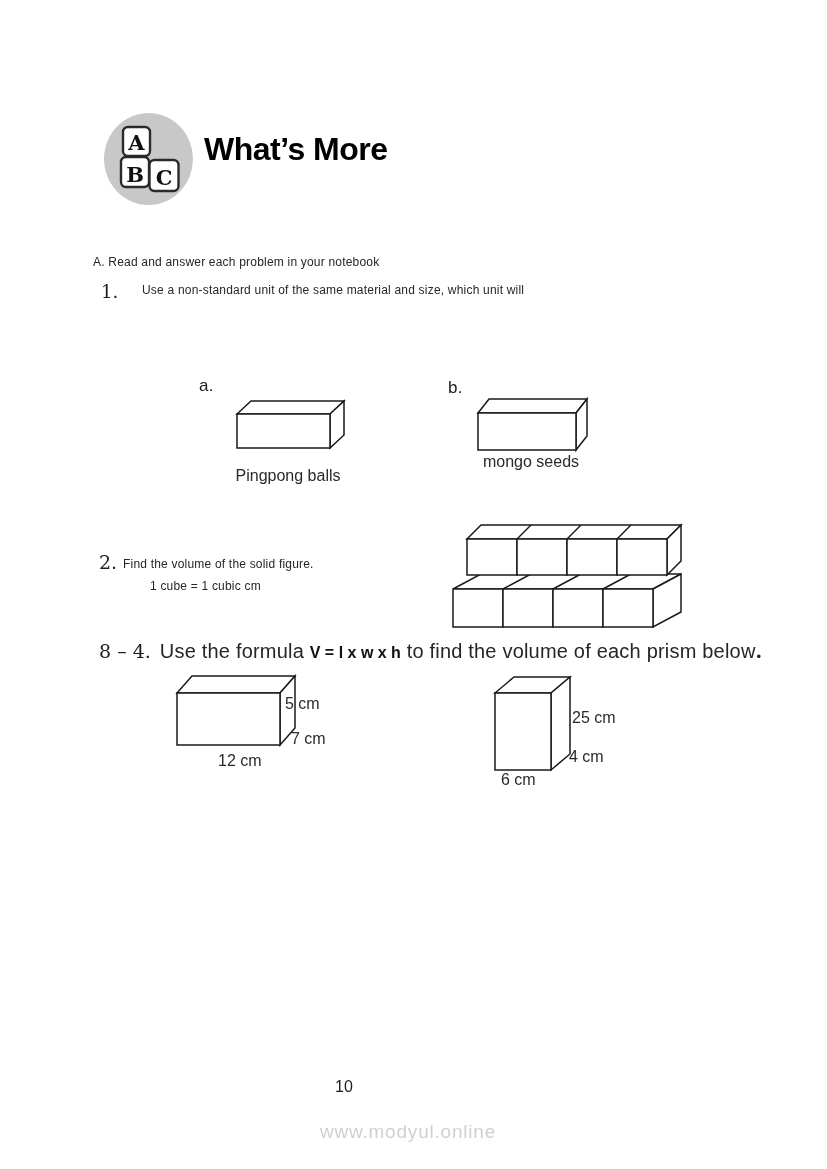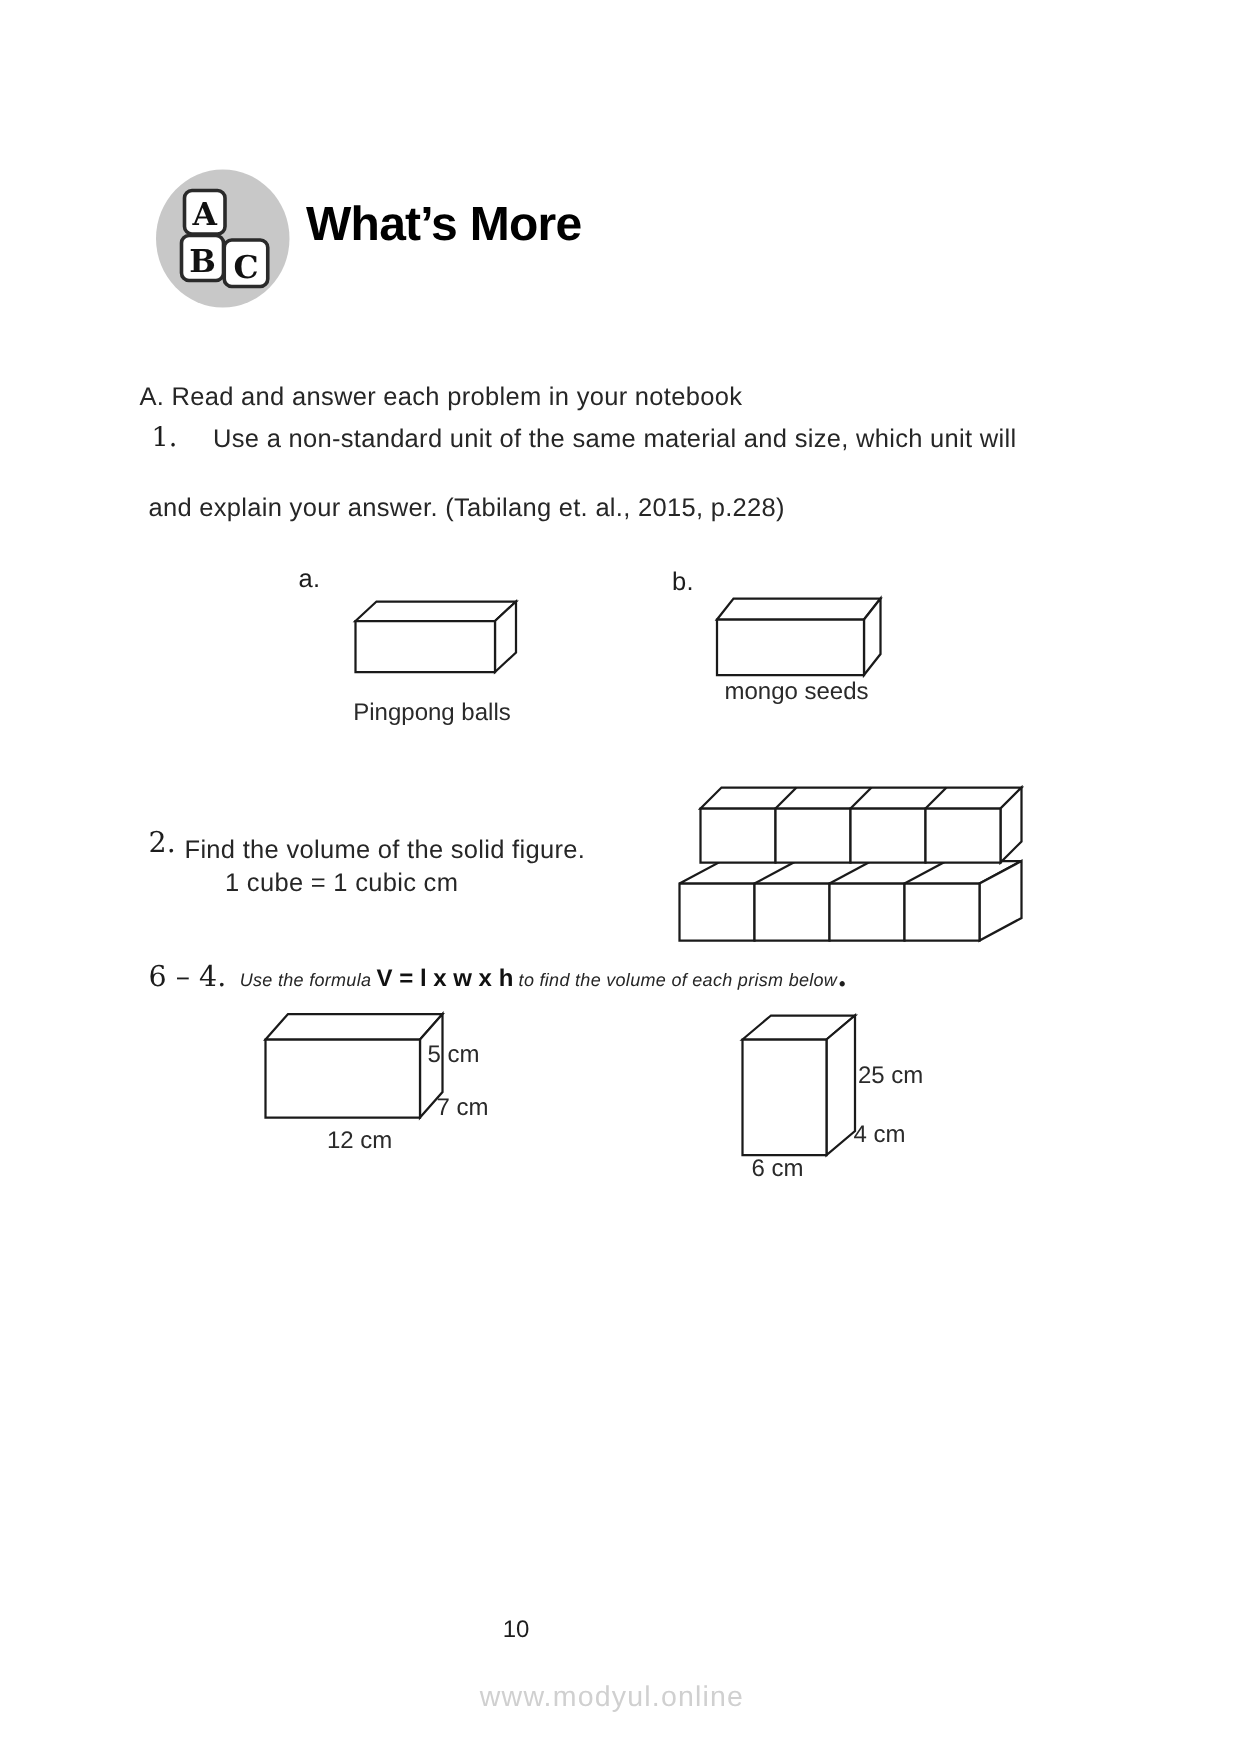--- a/index.html
+++ b/index.html
@@ -8,21 +8,21 @@
     font-family:"Liberation Sans","DejaVu Sans",sans-serif;color:#222;
     overflow:hidden;
   }
   .abs{position:absolute;}
   
   .icon-circle{left:104px;top:113px;width:89px;height:92px;border-radius:50%;background:#c8c8c8;}
   .icon-circle svg{position:absolute;left:0;top:0;}
   .blk-letter{font-family:"DejaVu Serif","Liberation Serif",serif;font-weight:bold;font-size:21px;fill:#111;}
   .title{left:204px;top:131px;font-size:32px;font-weight:bold;color:#000;letter-spacing:-0.5px;}
   
-  .bodytxt{font-size:17px;letter-spacing:0.2px;white-space:nowrap;color:#262626;}
+  .bodytxt{font-size:12px;letter-spacing:0.2px;white-space:nowrap;color:#262626;}
   .sernum{font-family:"DejaVu Serif","Liberation Serif",serif;font-size:18px;color:#1d1d1d;white-space:nowrap;}
   .intro{left:93px;top:255px;}
   .p1num{left:101px;top:281px;}
   .p1l1{left:142px;top:283px;}
   .p1l2{left:99px;top:306px;letter-spacing:0.35px;}
   .p1l3{left:99px;top:329px;}
   
   .optlabel{font-size:17px;color:#1c1c1c;}
   .lbl-a{left:199px;top:376px;}
   .lbl-b{left:448px;top:378px;}
@@ -37,21 +37,21 @@
   .cubes{left:435px;top:496px;}
   .prism1{left:170px;top:671px;}
   .prism2{left:480px;top:673px;}
   
   .p2num{left:99px;top:551px;font-size:19px;}
   .p2text{left:123px;top:557px;}
   .p2note{left:150px;top:579px;}
   
   .p24{left:99px;top:640px;white-space:nowrap;}
   .p24 .num{font-family:"DejaVu Serif","Liberation Serif",serif;font-size:19px;margin-right:9px;color:#1d1d1d;}
-  .p24 .t{font-size:12px;letter-spacing:0.2px;color:#262626;font-style:italic;}
+  .p24 .t{font-size:20px;letter-spacing:0.2px;color:#262626;}
   .p24 .f{font-size:16px;font-weight:bold;color:#111;}
   .p24 .per{font-family:"DejaVu Serif","Liberation Serif",serif;font-size:19px;font-weight:bold;color:#1d1d1d;}
   
   .dim{font-size:16px;color:#2a2a2a;white-space:nowrap;}
   .d-5cm{left:285px;top:695px;}
   .d-2cm{left:291px;top:730px;}
   .d-12cm{left:218px;top:752px;}
   .d-25cm{left:572px;top:709px;}
   .d-4cm{left:569px;top:748px;}
   .d-6cm{left:501px;top:771px;}
@@ -73,21 +73,20 @@
       <text class="blk-letter" x="31" y="68.5" text-anchor="middle">B</text>
       <text class="blk-letter" x="60" y="72" text-anchor="middle">C</text>
     </svg>
   </div>
   <div class="abs title">What’s More</div>
 
   <div class="abs bodytxt intro">A. Read and answer each problem in your notebook</div>
 
   <div class="abs sernum p1num">1.</div>
   <div class="abs bodytxt p1l1">Use a non-standard unit of the same material and size, which unit will</div>
-  <div class="abs bodytxt p1l3">and explain your answer. (Tabilang et. al., 2015, p.228)</div>
 
   <div class="abs bodytxt optlabel lbl-a">a.</div>
   <svg class="abs fig box-a" width="122" height="58" viewBox="0 0 122 58">
     <polygon points="7,19 21,6 114,6 100,19"></polygon>
     <polygon points="100,19 114,6 114,40 100,53"></polygon>
     <polygon points="7,19 100,19 100,53 7,53"></polygon>
   </svg>
   <div class="abs cap cap-a">Pingpong balls</div>
 
   <div class="abs bodytxt optlabel lbl-b">b.</div>
@@ -125,21 +124,21 @@
     <polygon points="82,43 132,43 132,79 82,79"></polygon>
     <polygon points="132,43 182,43 182,79 132,79"></polygon>
     <polygon points="182,43 232,43 232,79 182,79"></polygon>
 
     <line x1="82" y1="43" x2="96" y2="29"></line>
     <line x1="132" y1="43" x2="146" y2="29"></line>
     <line x1="182" y1="43" x2="196" y2="29"></line>
   </svg>
 
   <div class="abs p24">
-    <span class="num">6 – 4.</span><span class="t">Use the formula </span><span class="f">V = l x w x h</span><span class="t"> to find the volume of each prism below</span><span class="per">.</span>
+    <span class="num">8 – 4.</span><span class="t">Use the formula </span><span class="f">V = l x w x h</span><span class="t"> to find the volume of each prism below</span><span class="per">.</span>
   </div>
 
   <svg class="abs fig prism1" width="135" height="85" viewBox="0 0 135 85">
     <polygon points="7,22 22,5 125,5 110,22"></polygon>
     <polygon points="110,22 125,5 125,57 110,74"></polygon>
     <polygon points="7,22 110,22 110,74 7,74"></polygon>
   </svg>
   <div class="abs dim d-5cm">5 cm</div>
   <div class="abs dim d-2cm">7 cm</div>
   <div class="abs dim d-12cm">12 cm</div>

